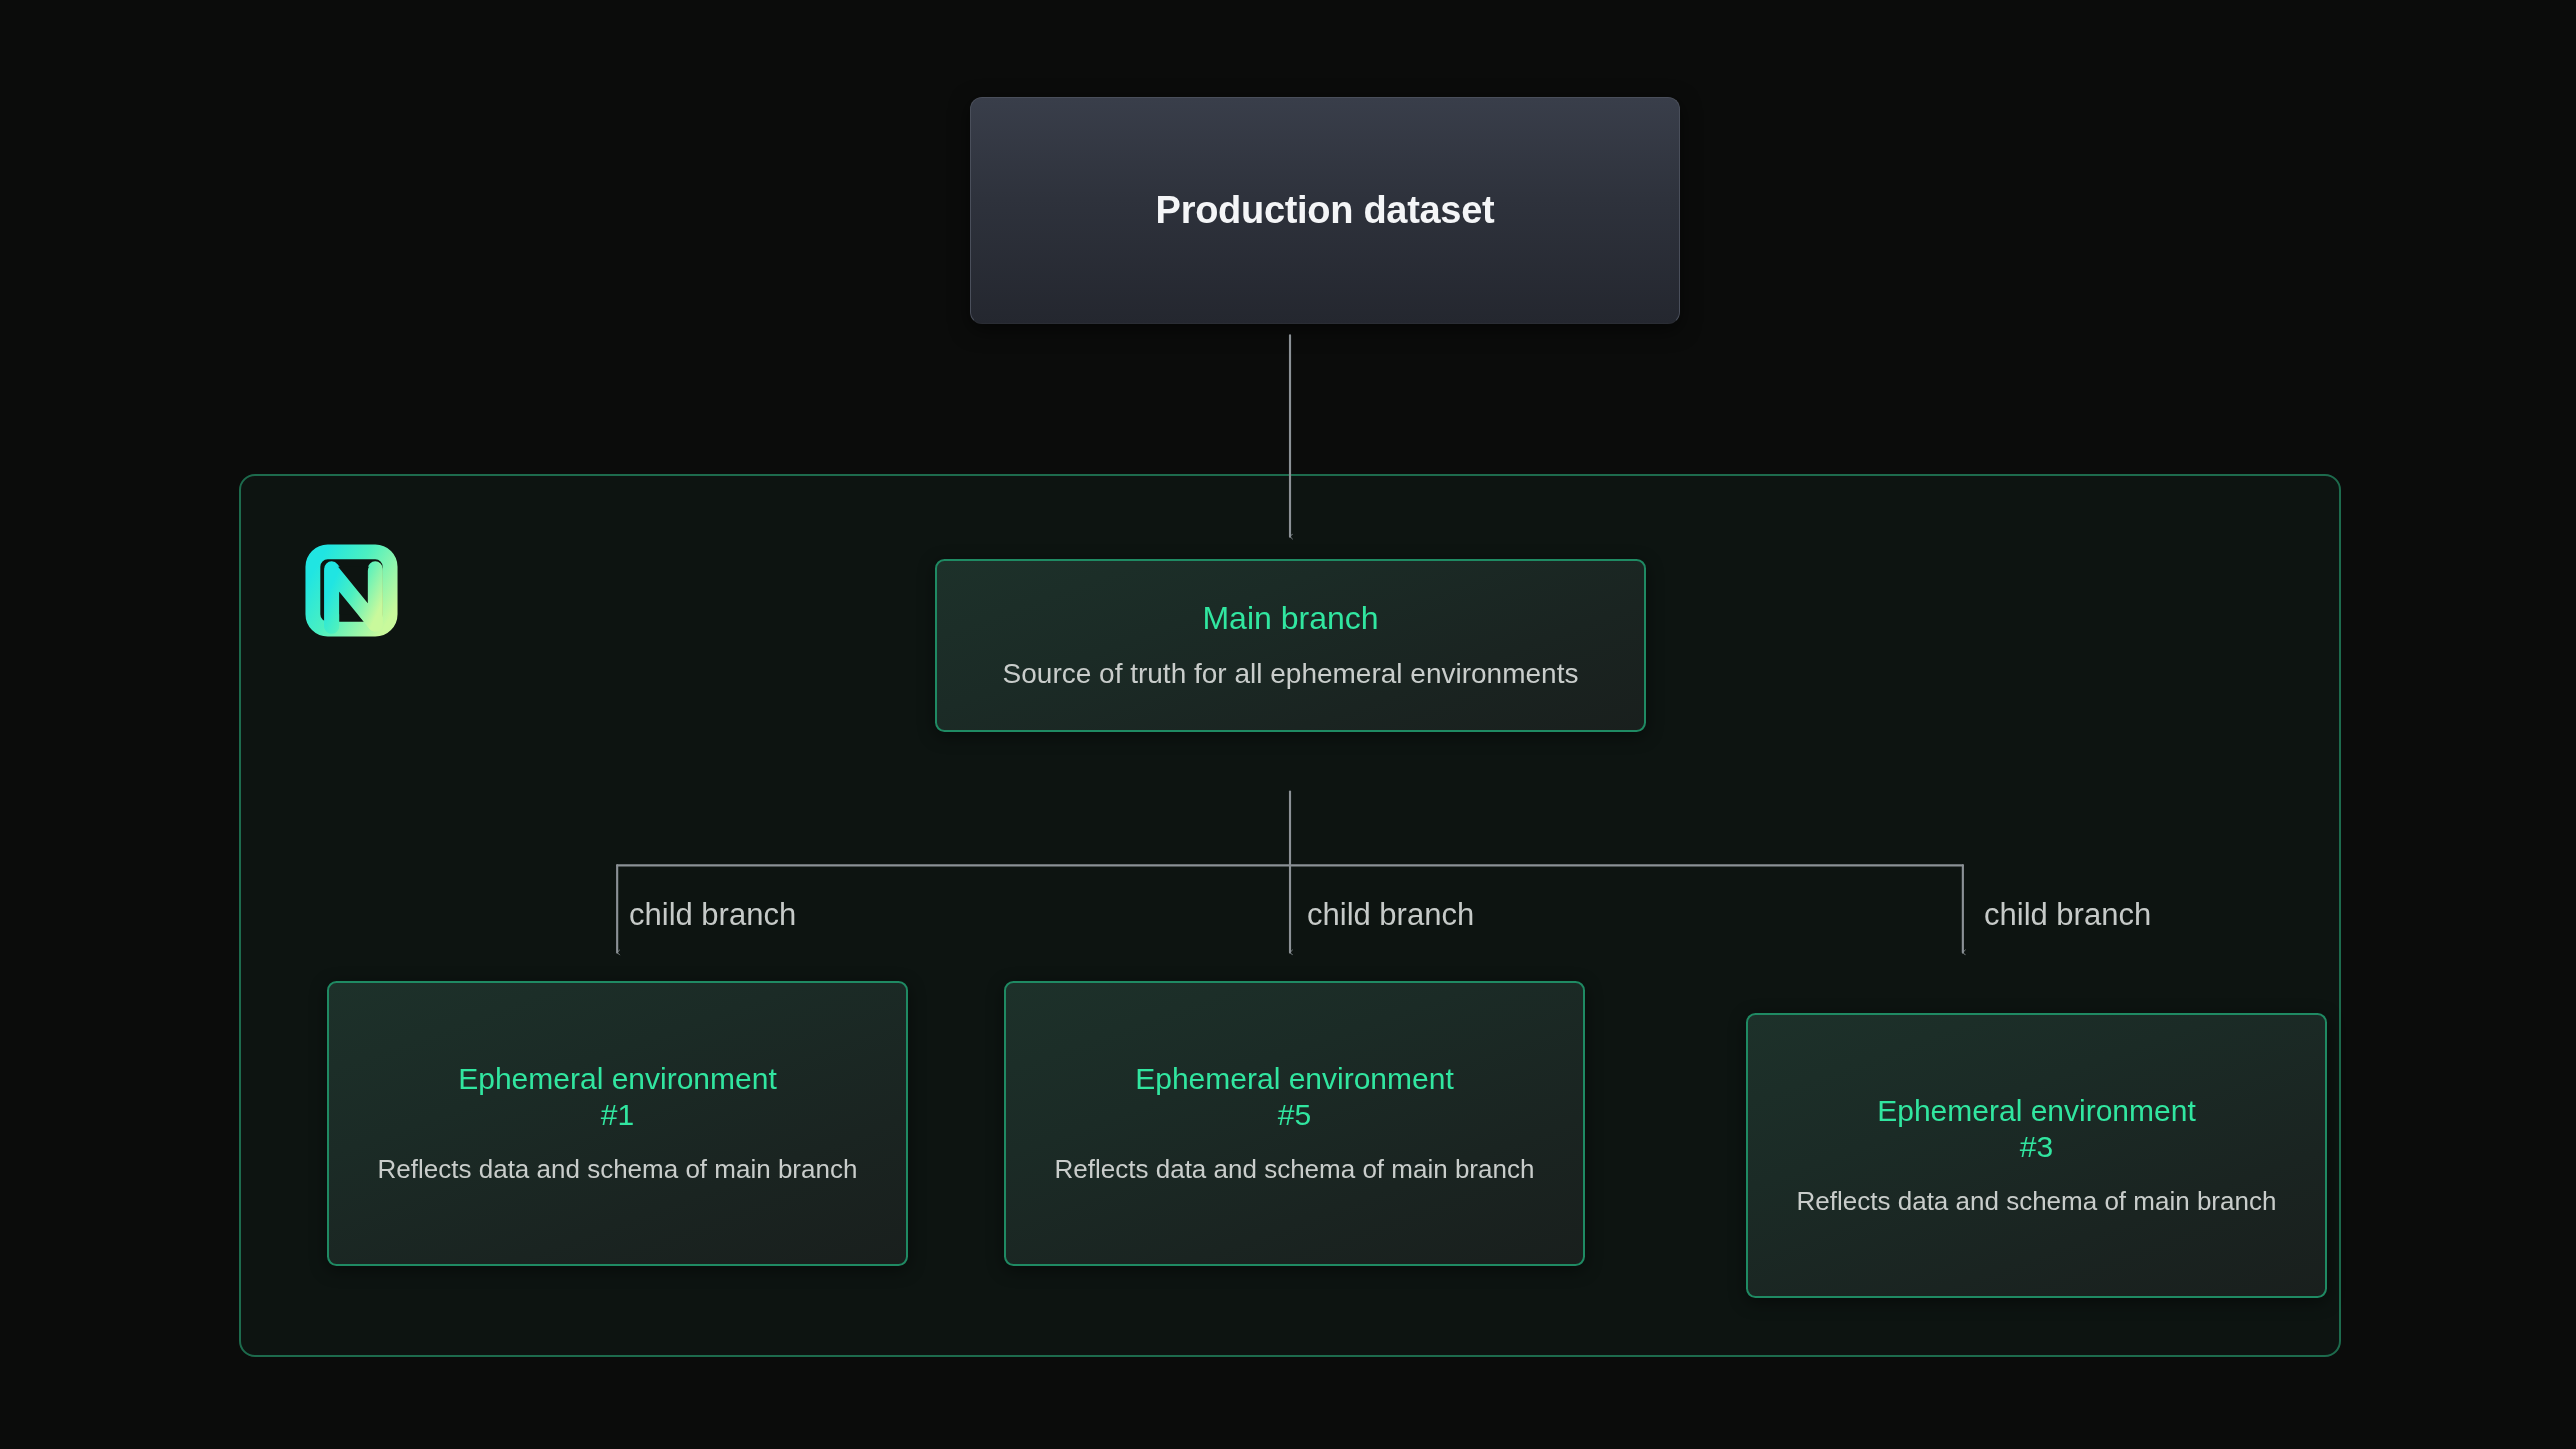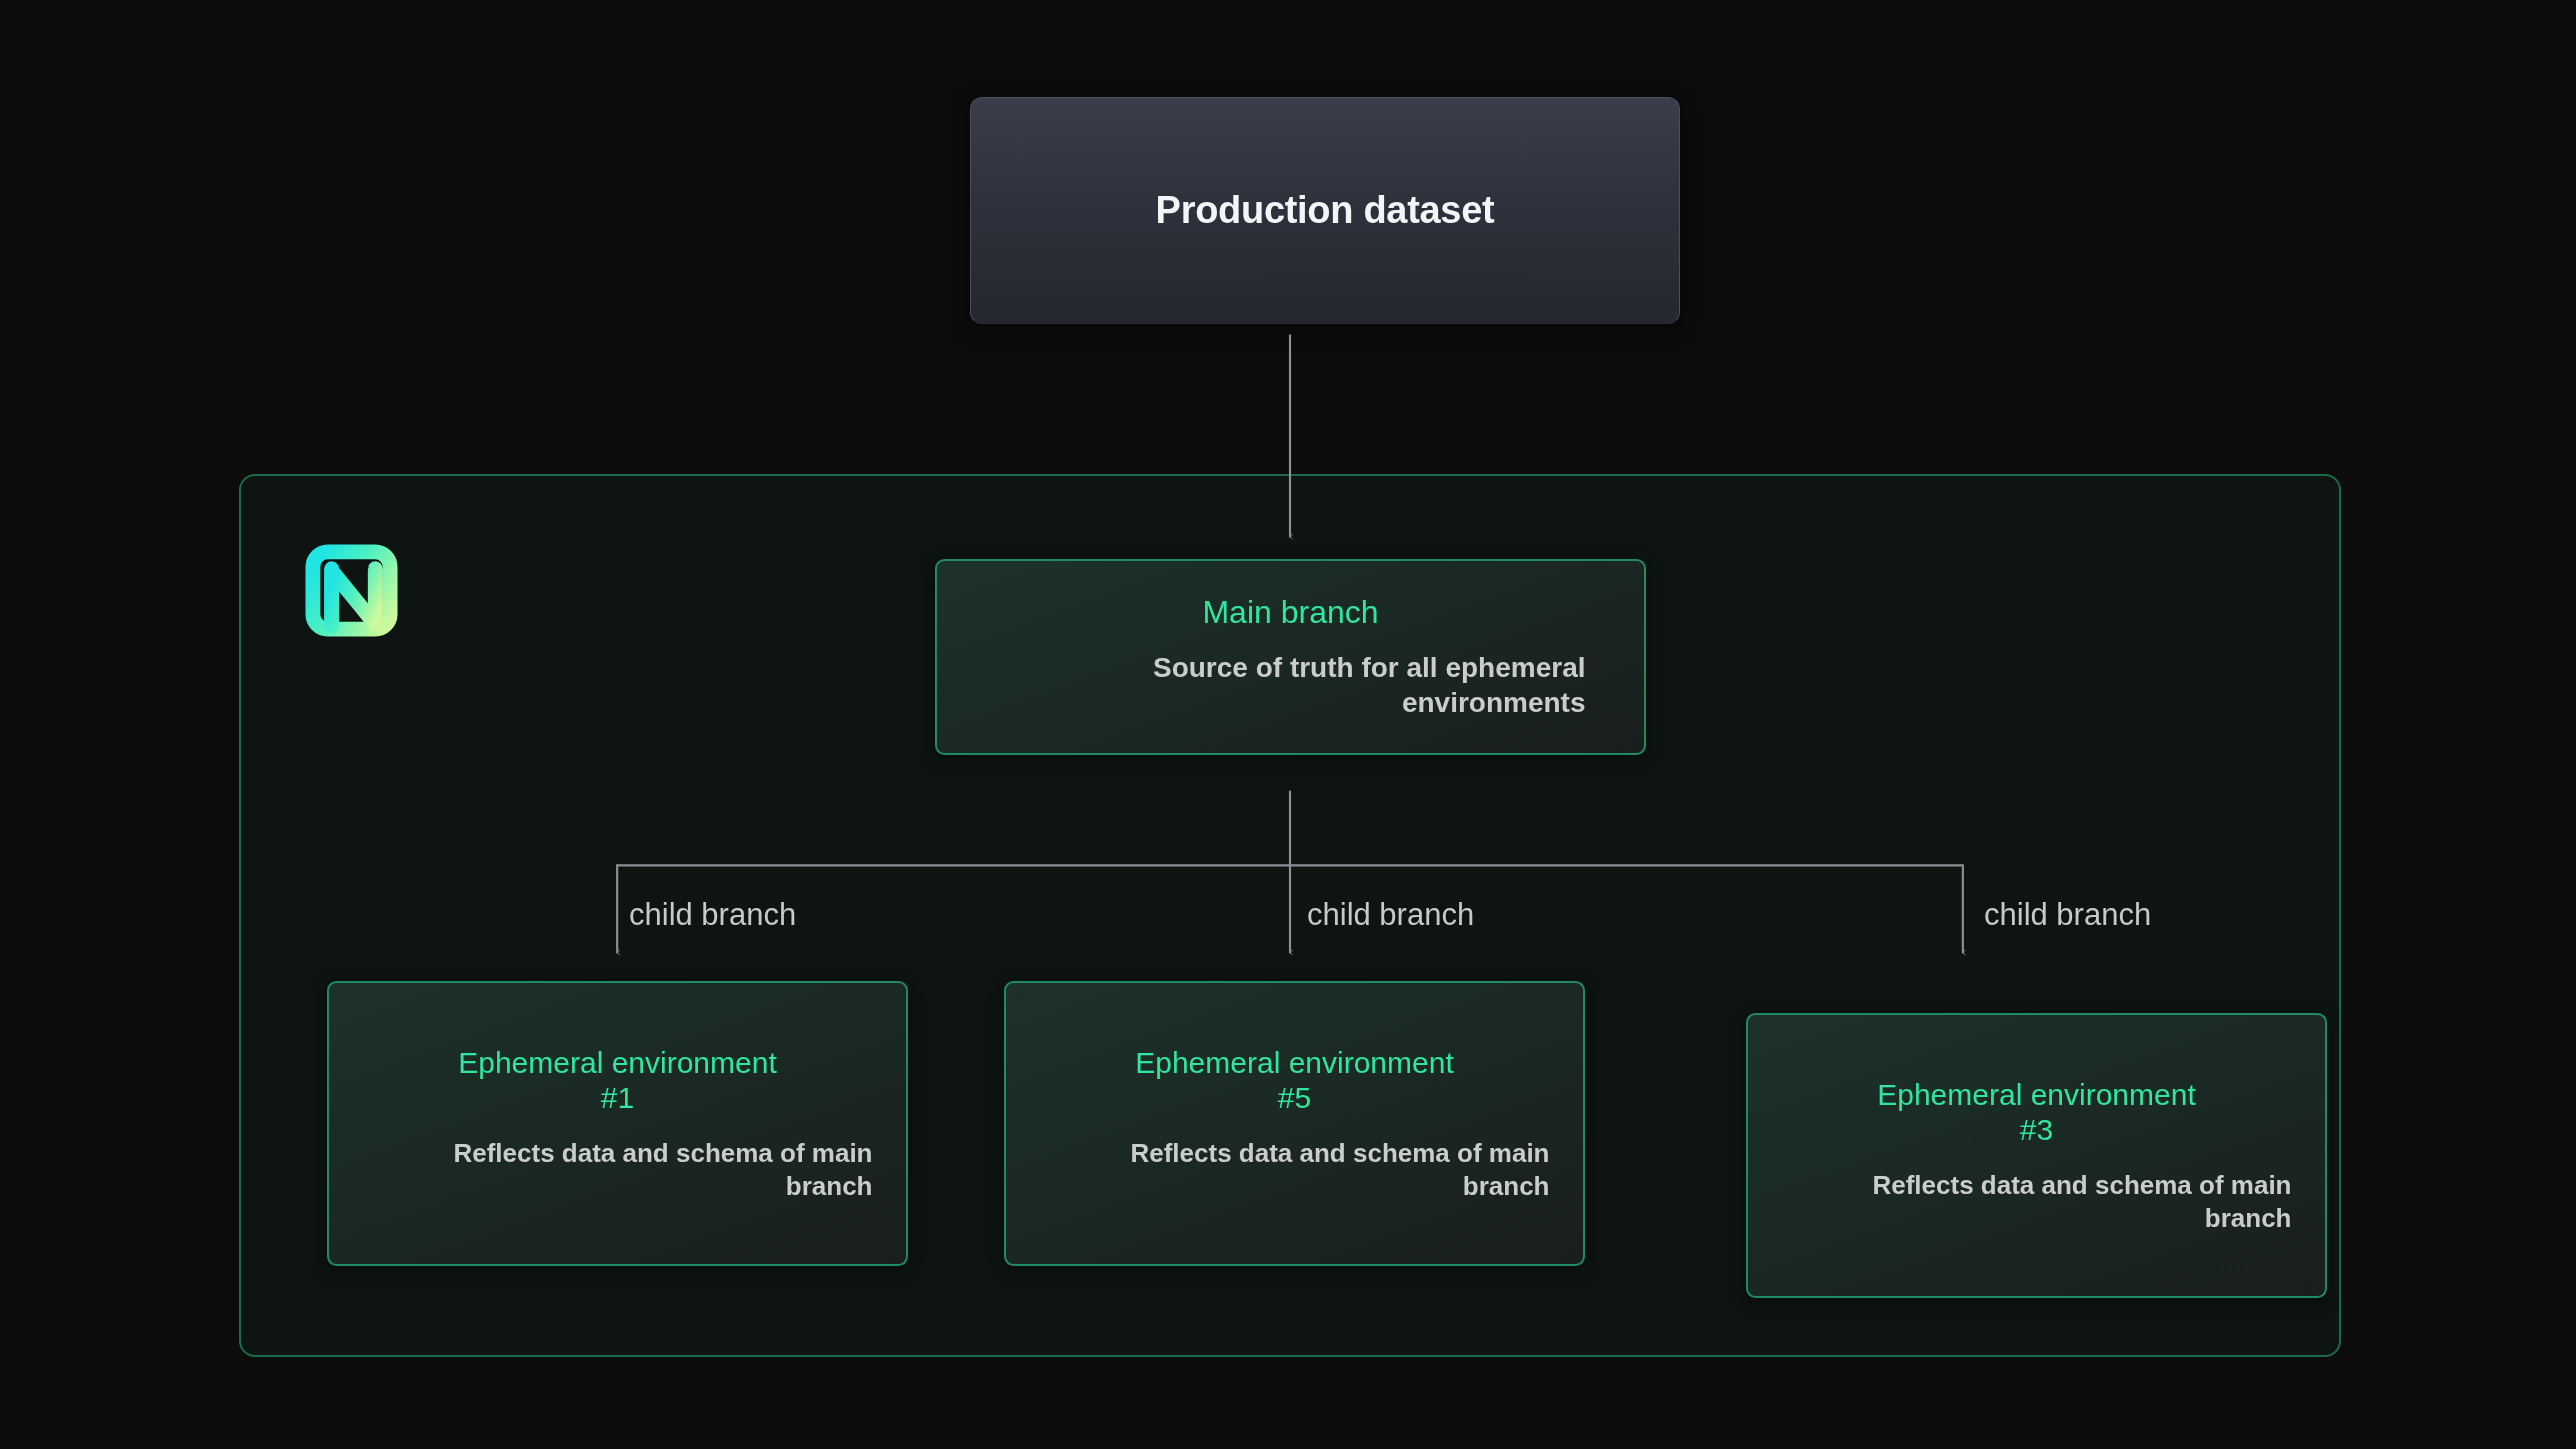--- a/index.html
+++ b/index.html
@@ -96,31 +96,31 @@
   }
 
   .card-title {
     color: #31e6a0;
     font-weight: 400;
     text-align: center;
     line-height: 1.18;
   }
   .card-desc {
     color: #c9cdcb;
-    font-weight: 700;
+    font-weight: 400;
     text-align: right;
     line-height: 1.25;
   }
 
   
   #main-branch-card {
     left: 935px;
     top: 559px;
     width: 711px;
-    height: 196px;
+    height: 173px;
     padding: 0 31px;
   }
   #main-branch-card .card-title {
     font-size: 32px;
     margin-bottom: 17.4px;
   }
   #main-branch-card .card-desc {
     font-size: 28px;
     max-width: 590px;
   }

